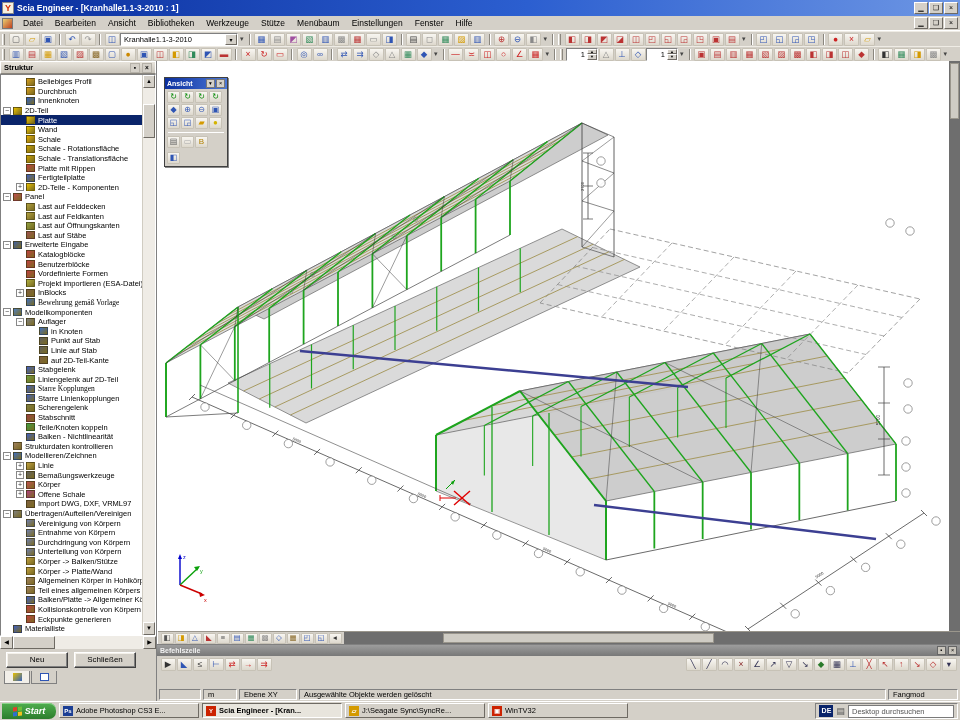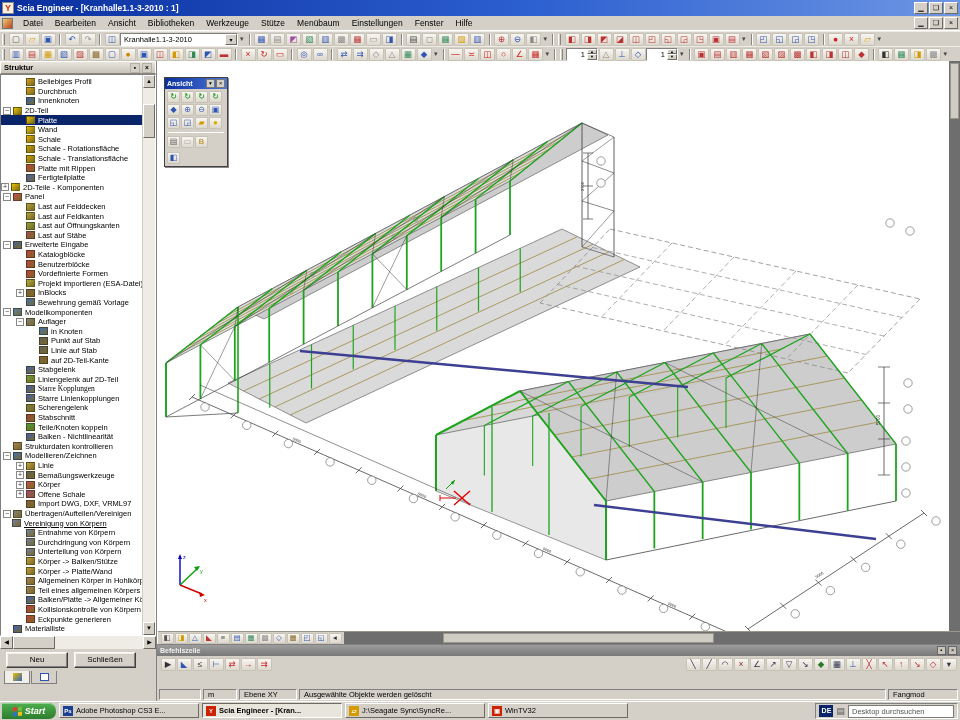--- a/index.html
+++ b/index.html
@@ -366,21 +366,21 @@
             <div class="trow" style="padding-left: 15px;">
               <span class="noexp"></span>
               <span class="ticon" style="background: linear-gradient(135deg, rgb(192, 64, 64), rgb(122, 106, 32));"></span>
               <span style="overflow: hidden;">Platte mit Rippen</span>
             </div>
             <div class="trow" style="padding-left: 15px;">
               <span class="noexp"></span>
               <span class="ticon" style="background: linear-gradient(135deg, rgb(64, 96, 192), rgb(122, 106, 32));"></span>
               <span style="overflow: hidden;">Fertigteilplatte</span>
             </div>
-            <div class="trow" style="">
+            <div class="trow" style="padding-left: 15px;">
               <span class="expand">+</span>
               <span class="ticon" style="background: linear-gradient(135deg, rgb(232, 192, 0), rgb(122, 106, 32));"></span>
               <span style="overflow: hidden;">2D-Teile - Komponenten</span>
             </div>
             <div class="trow" style="padding-left: 2px;">
               <span class="expand">−</span>
               <span class="ticon" style="background: linear-gradient(135deg, rgb(192, 80, 80), rgb(122, 106, 32));"></span>
               <span style="overflow: hidden;">Panel</span>
             </div>
             <div class="trow" style="padding-left: 15px;">
@@ -429,21 +429,21 @@
               <span style="overflow: hidden;">Projekt importieren (ESA-Datei)</span>
             </div>
             <div class="trow" style="padding-left: 15px;">
               <span class="expand">+</span>
               <span class="ticon" style="background: linear-gradient(135deg, rgb(128, 96, 64), rgb(122, 106, 32));"></span>
               <span style="overflow: hidden;">InBlocks</span>
             </div>
             <div class="trow" style="padding-left: 15px;">
               <span class="noexp"></span>
               <span class="ticon" style="background: linear-gradient(135deg, rgb(64, 112, 192), rgb(122, 106, 32));"></span>
-              <span style="overflow: hidden;">Bewehrung gemäß Vorlage</span>
+              <span style="overflow: hidden; font-family: Liberation Serif, serif;">Bewehrung gemäß Vorlage</span>
             </div>
             <div class="trow" style="padding-left: 2px;">
               <span class="expand">−</span>
               <span class="ticon" style="background: linear-gradient(135deg, rgb(80, 128, 192), rgb(122, 106, 32));"></span>
               <span style="overflow: hidden;">Modellkomponenten</span>
             </div>
             <div class="trow" style="padding-left: 15px;">
               <span class="expand">−</span>
               <span class="ticon" style="background: linear-gradient(135deg, rgb(128, 128, 128), rgb(122, 106, 32));"></span>
               <span style="overflow: hidden;">Auflager</span>
@@ -541,21 +541,21 @@
             <div class="trow" style="padding-left: 15px;">
               <span class="noexp"></span>
               <span class="ticon" style="background: linear-gradient(135deg, rgb(128, 96, 64), rgb(122, 106, 32));"></span>
               <span style="overflow: hidden;">Import DWG, DXF, VRML97</span>
             </div>
             <div class="trow" style="padding-left: 2px;">
               <span class="expand">−</span>
               <span class="ticon" style="background: linear-gradient(135deg, rgb(128, 128, 128), rgb(122, 106, 32));"></span>
               <span style="overflow: hidden;">Übertragen/Aufteilen/Vereinigen</span>
             </div>
-            <div class="trow" style="padding-left: 1px; text-decoration: underline;">
+            <div class="trow" style="padding-left: 15px;">
               <span class="noexp"></span>
               <span class="ticon" style="background: linear-gradient(135deg, rgb(112, 128, 176), rgb(122, 106, 32));"></span>
               <span style="overflow: hidden;">Vereinigung von Körpern</span>
             </div>
             <div class="trow" style="padding-left: 15px;">
               <span class="noexp"></span>
               <span class="ticon" style="background: linear-gradient(135deg, rgb(112, 128, 176), rgb(122, 106, 32));"></span>
               <span style="overflow: hidden;">Entnahme von Körpern</span>
             </div>
             <div class="trow" style="padding-left: 15px;">

